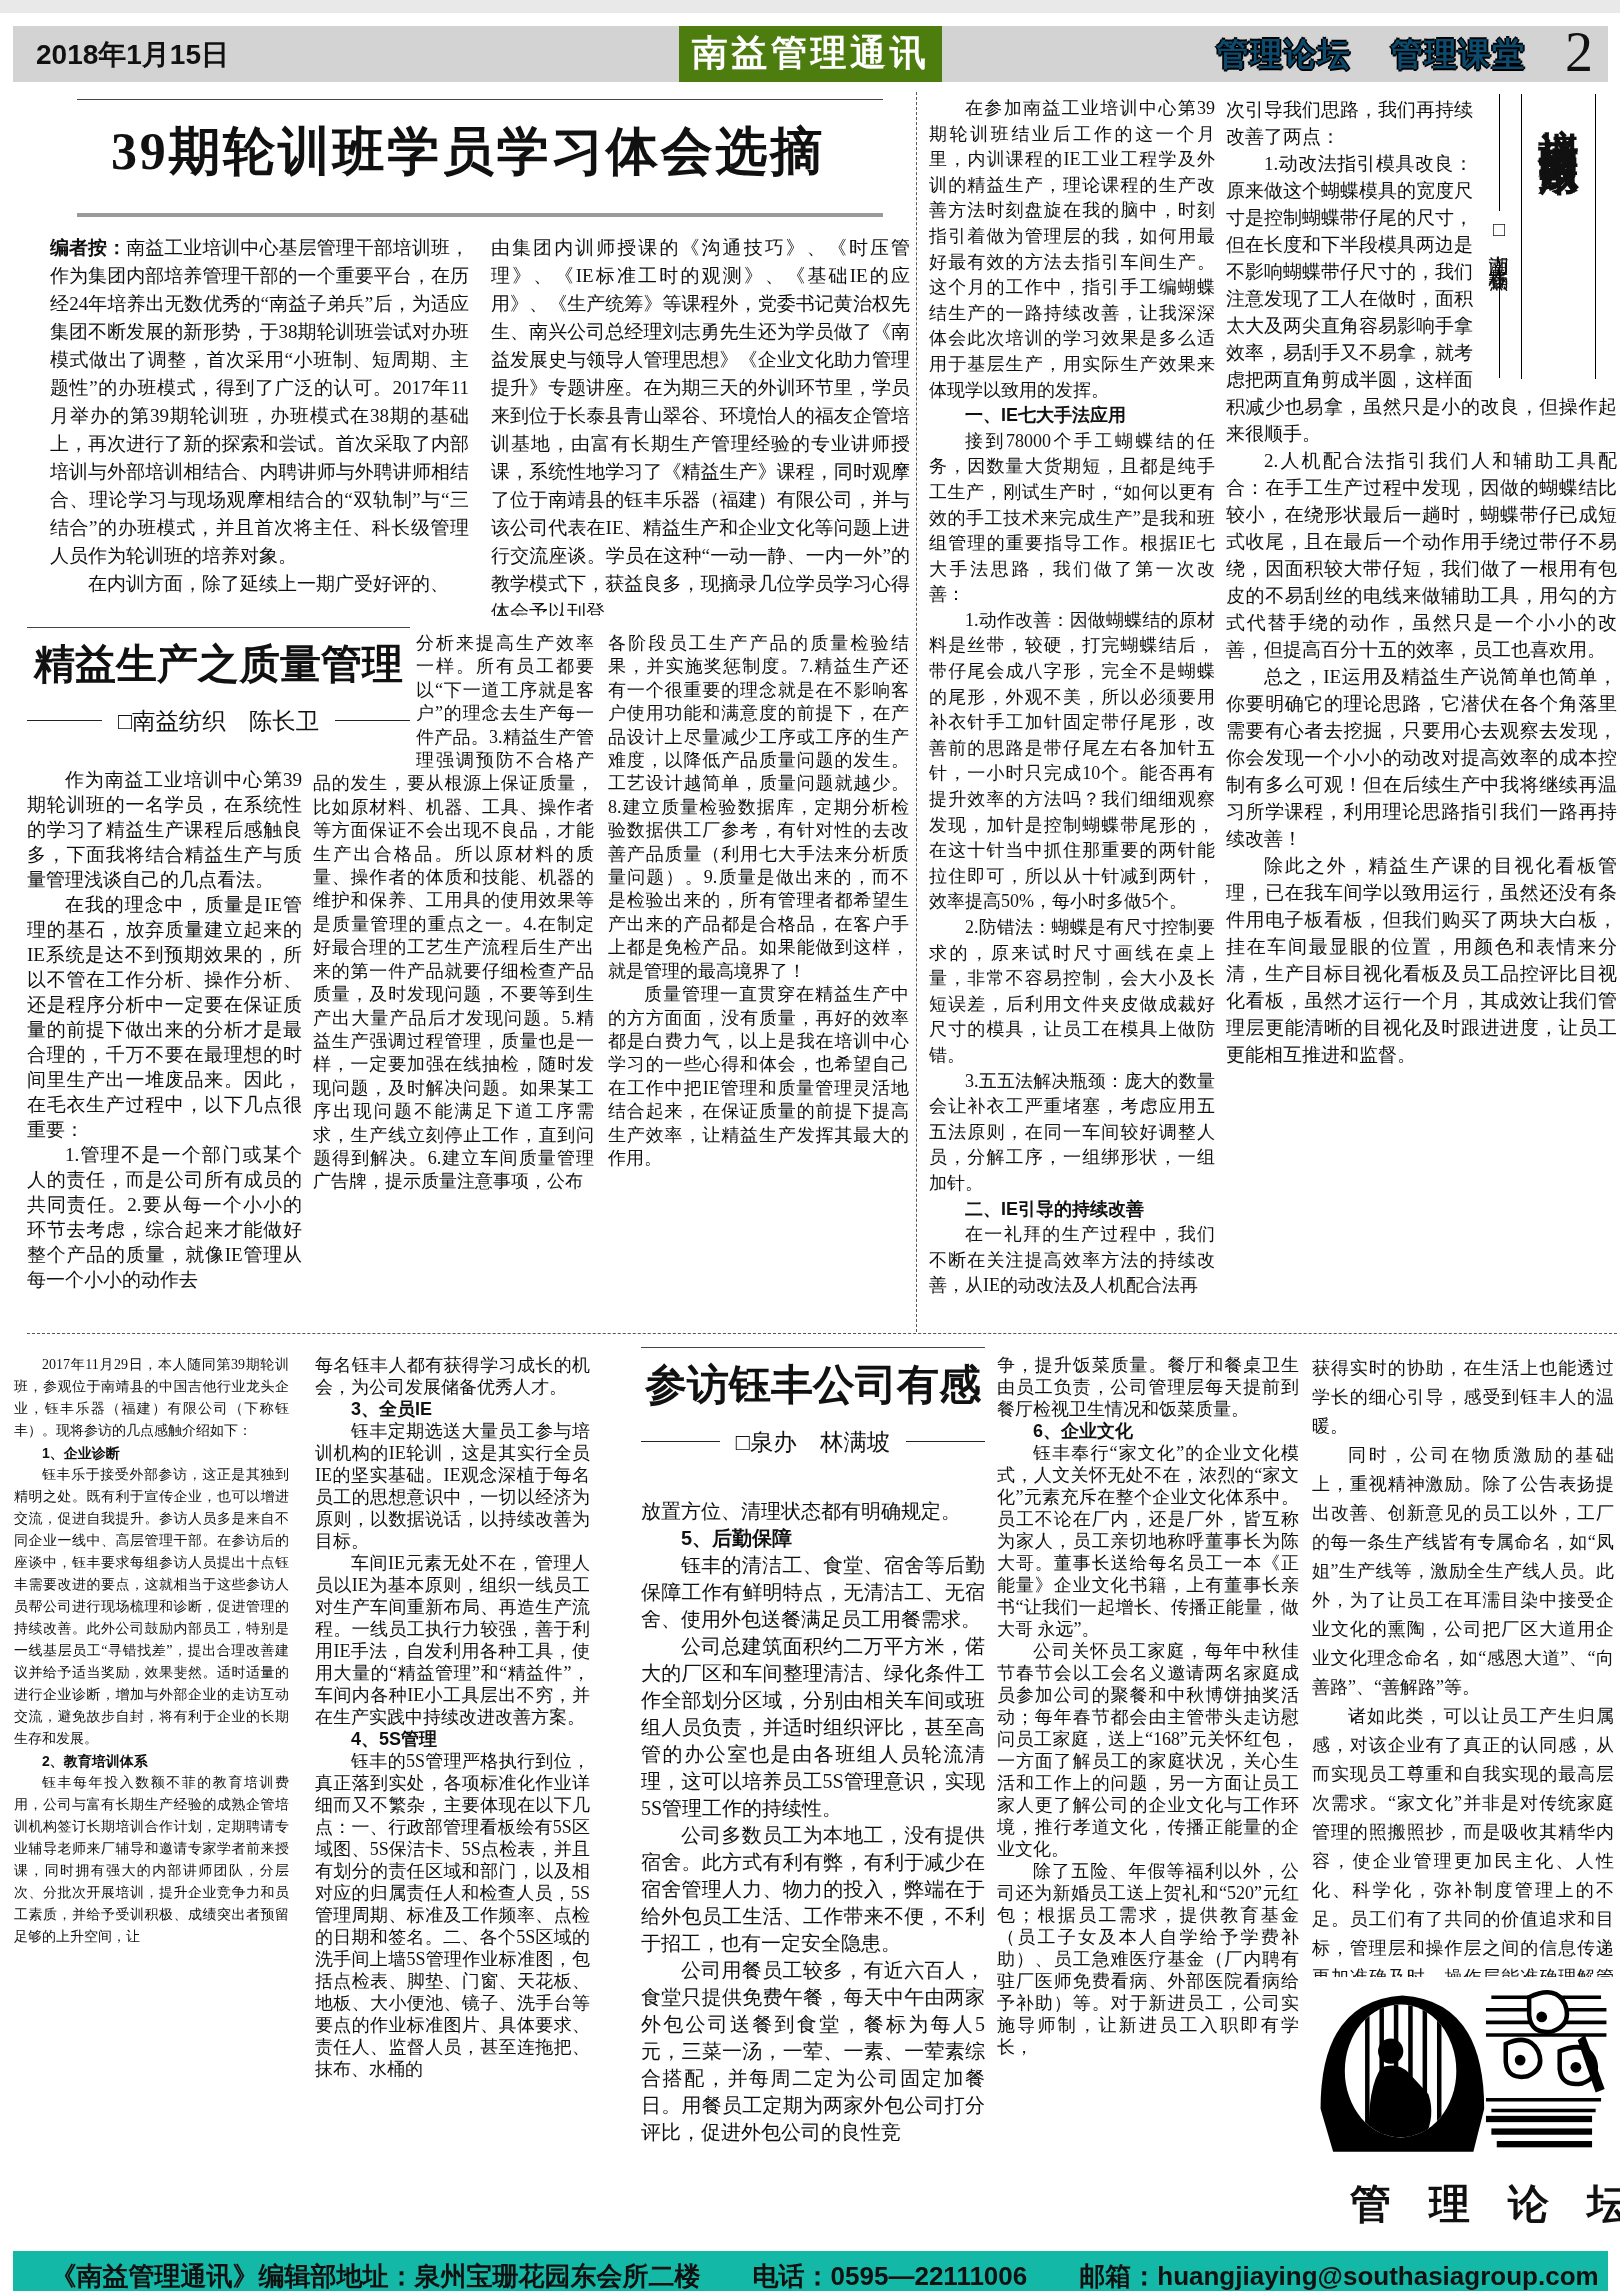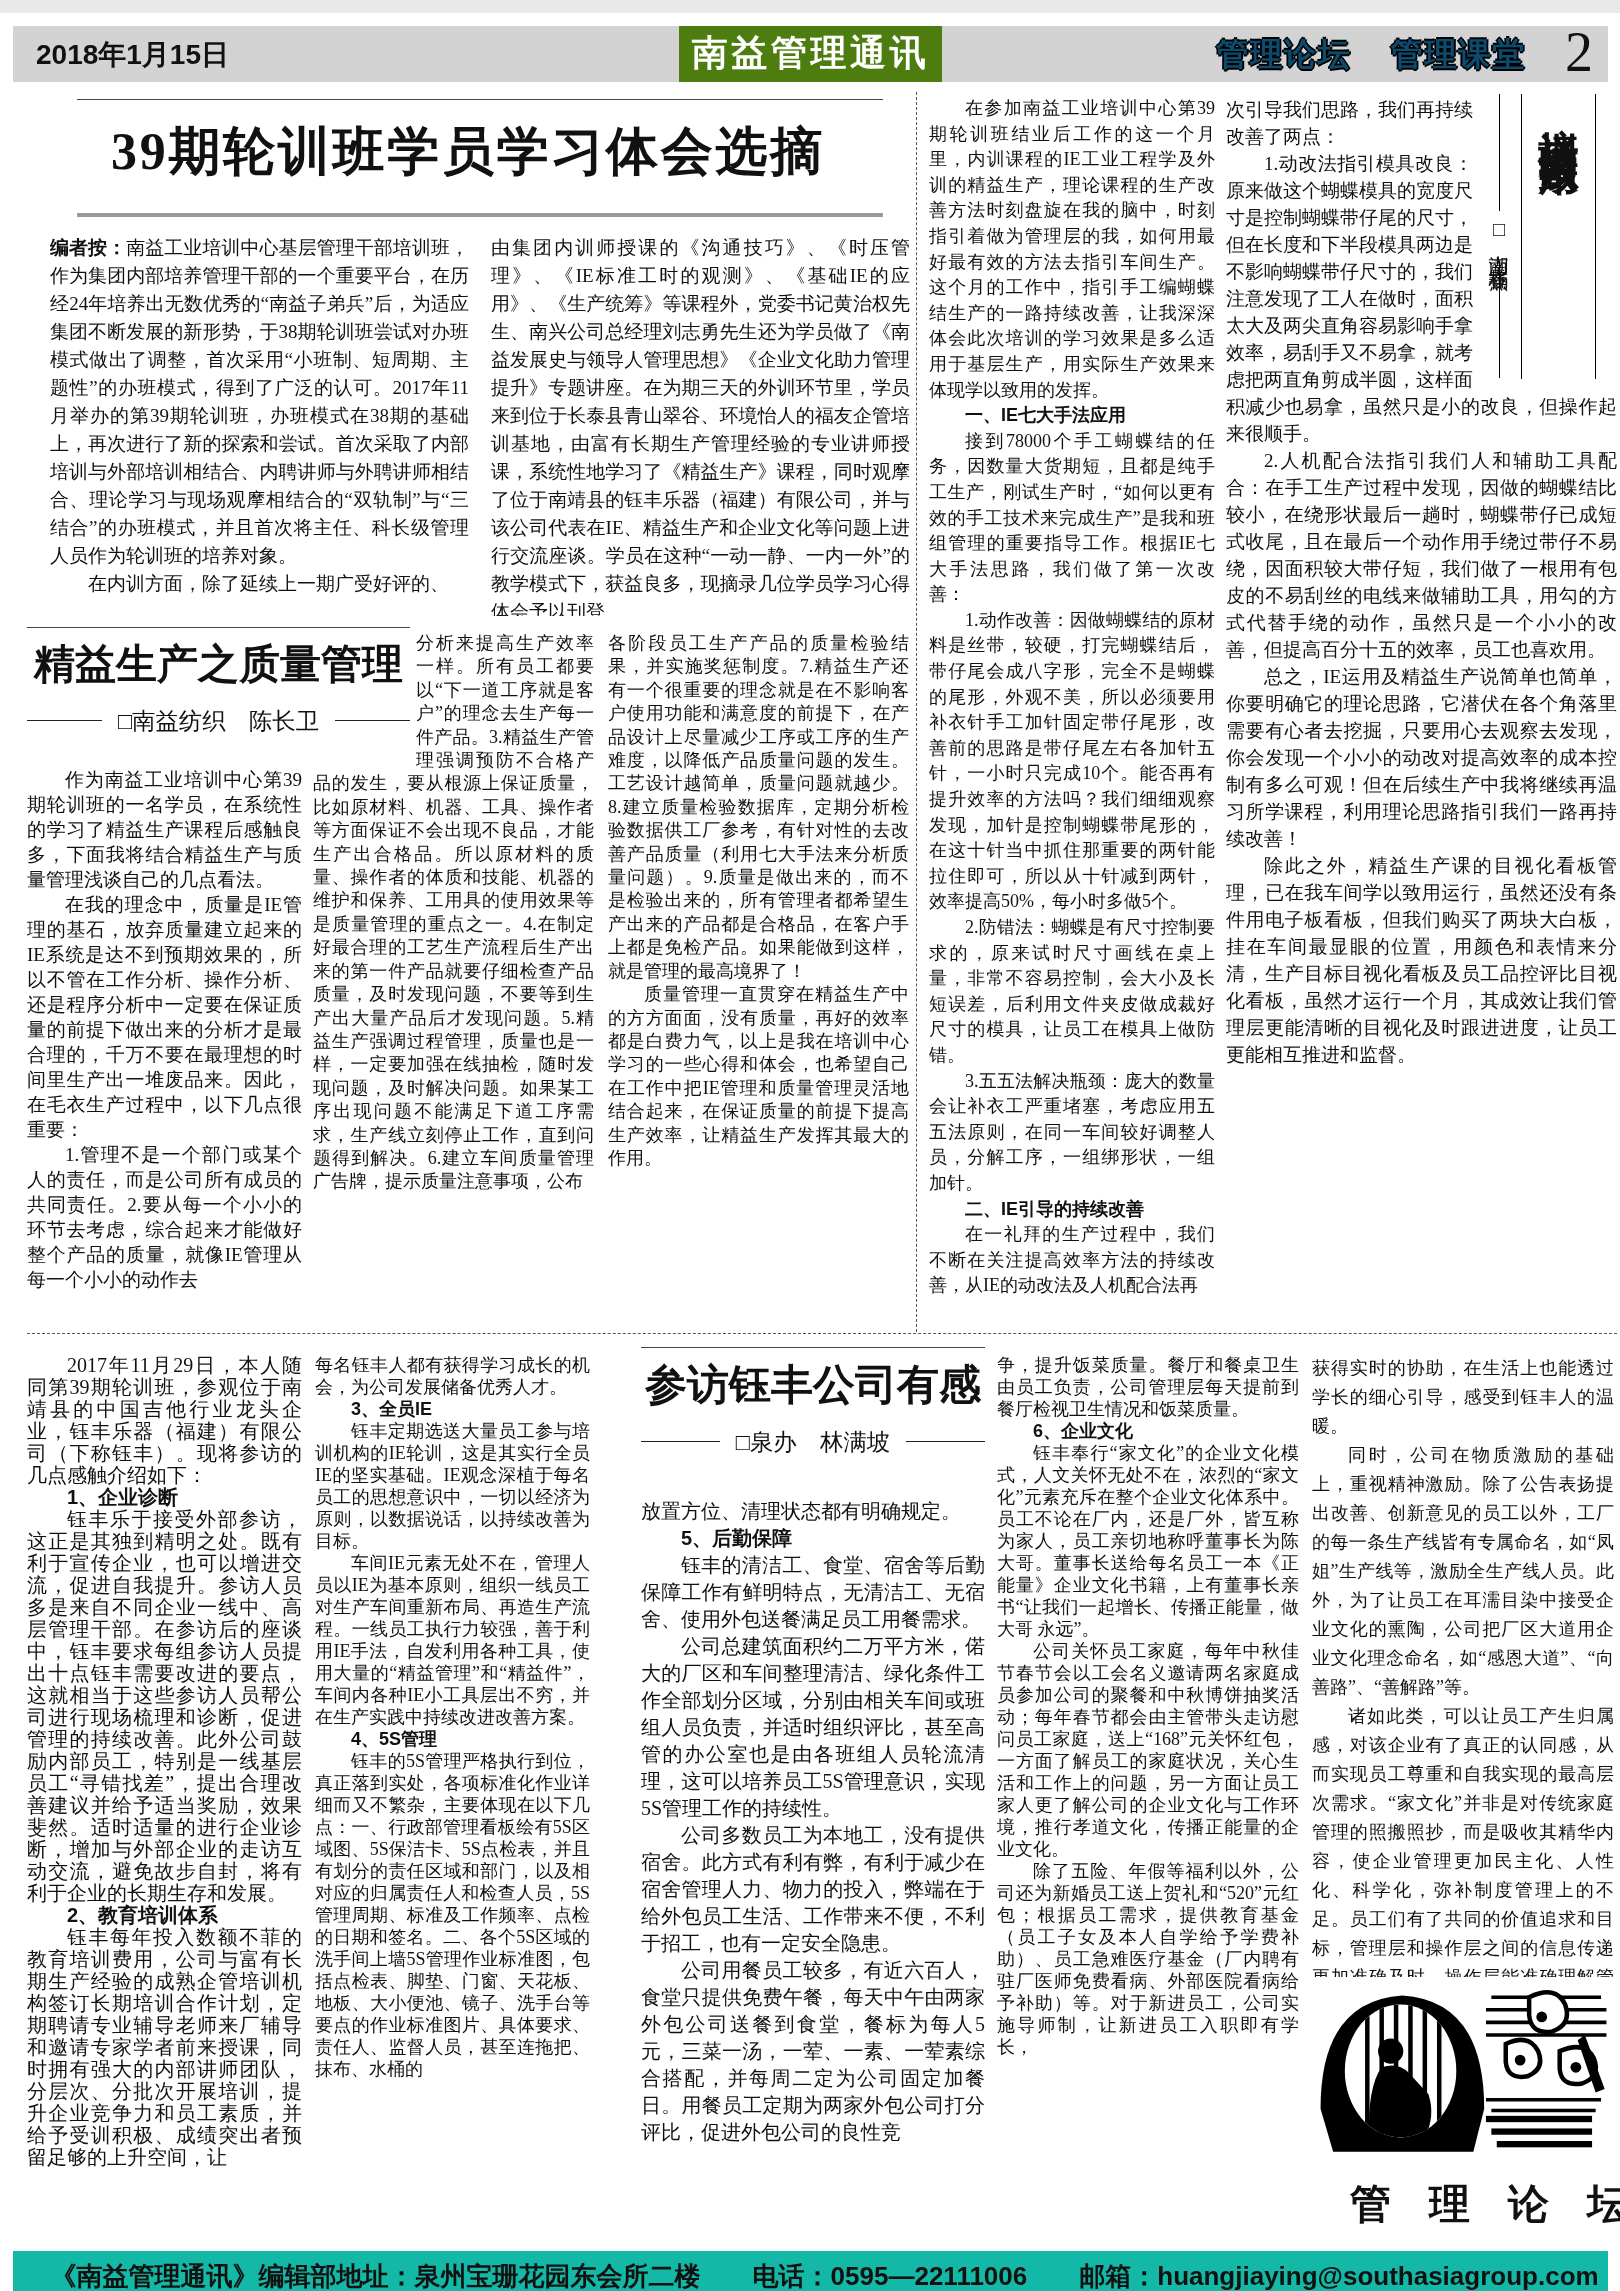--- a/index.html
+++ b/index.html
@@ -146,21 +146,21 @@
   <div class="abs headblock" style="left:641px;top:1334px;width:344px;">
     <div class="ht" style="font-size:42px;">参访钰丰公司有感</div>
     <div class="byrow">
       <div class="ln"></div>
       <div class="bt">
         <span>□泉办</span>　<span>林满坡</span>
       </div>
       <div class="ln"></div>
     </div>
   </div>
-  <div class="abs coltext" style="left:27px;top:1341px;width:275px;height:900px;font-size:20px;line-height:22px;">
+  <div class="abs coltext" style="left:14px;top:1341px;width:275px;height:900px;font-size:14px;line-height:22px;">
       <div class="para">2017年11月29日，本人随同第39期轮训班，参观位于南靖县的中国吉他行业龙头企业，钰丰乐器（福建）有限公司（下称钰丰）。现将参访的几点感触介绍如下：</div>
       <div class="subhead">1、企业诊断</div>
       <div class="para">钰丰乐于接受外部参访，这正是其独到精明之处。既有利于宣传企业，也可以增进交流，促进自我提升。参访人员多是来自不同企业一线中、高层管理干部。在参访后的座谈中，钰丰要求每组参访人员提出十点钰丰需要改进的要点，这就相当于这些参访人员帮公司进行现场梳理和诊断，促进管理的持续改善。此外公司鼓励内部员工，特别是一线基层员工“寻错找差”，提出合理改善建议并给予适当奖励，效果斐然。适时适量的进行企业诊断，增加与外部企业的走访互动交流，避免故步自封，将有利于企业的长期生存和发展。</div>
       <div class="subhead">2、教育培训体系</div>
       <div class="para">钰丰每年投入数额不菲的教育培训费用，公司与富有长期生产经验的成熟企管培训机构签订长期培训合作计划，定期聘请专业辅导老师来厂辅导和邀请专家学者前来授课，同时拥有强大的内部讲师团队，分层次、分批次开展培训，提升企业竞争力和员工素质，并给予受训积极、成绩突出者预留足够的上升空间，让</div>
     </div>
   <div class="abs coltext" style="left:315px;top:1341px;width:275px;height:900px;font-size:18px;line-height:22px;">
       <div class="para pc">每名钰丰人都有获得学习成长的机会，为公司发展储备优秀人才。</div>
       <div class="subhead">3、全员IE</div>
       <div class="para">钰丰定期选送大量员工参与培训机构的IE轮训，这是其实行全员IE的坚实基础。IE观念深植于每名员工的思想意识中，一切以经济为原则，以数据说话，以持续改善为目标。</div>

